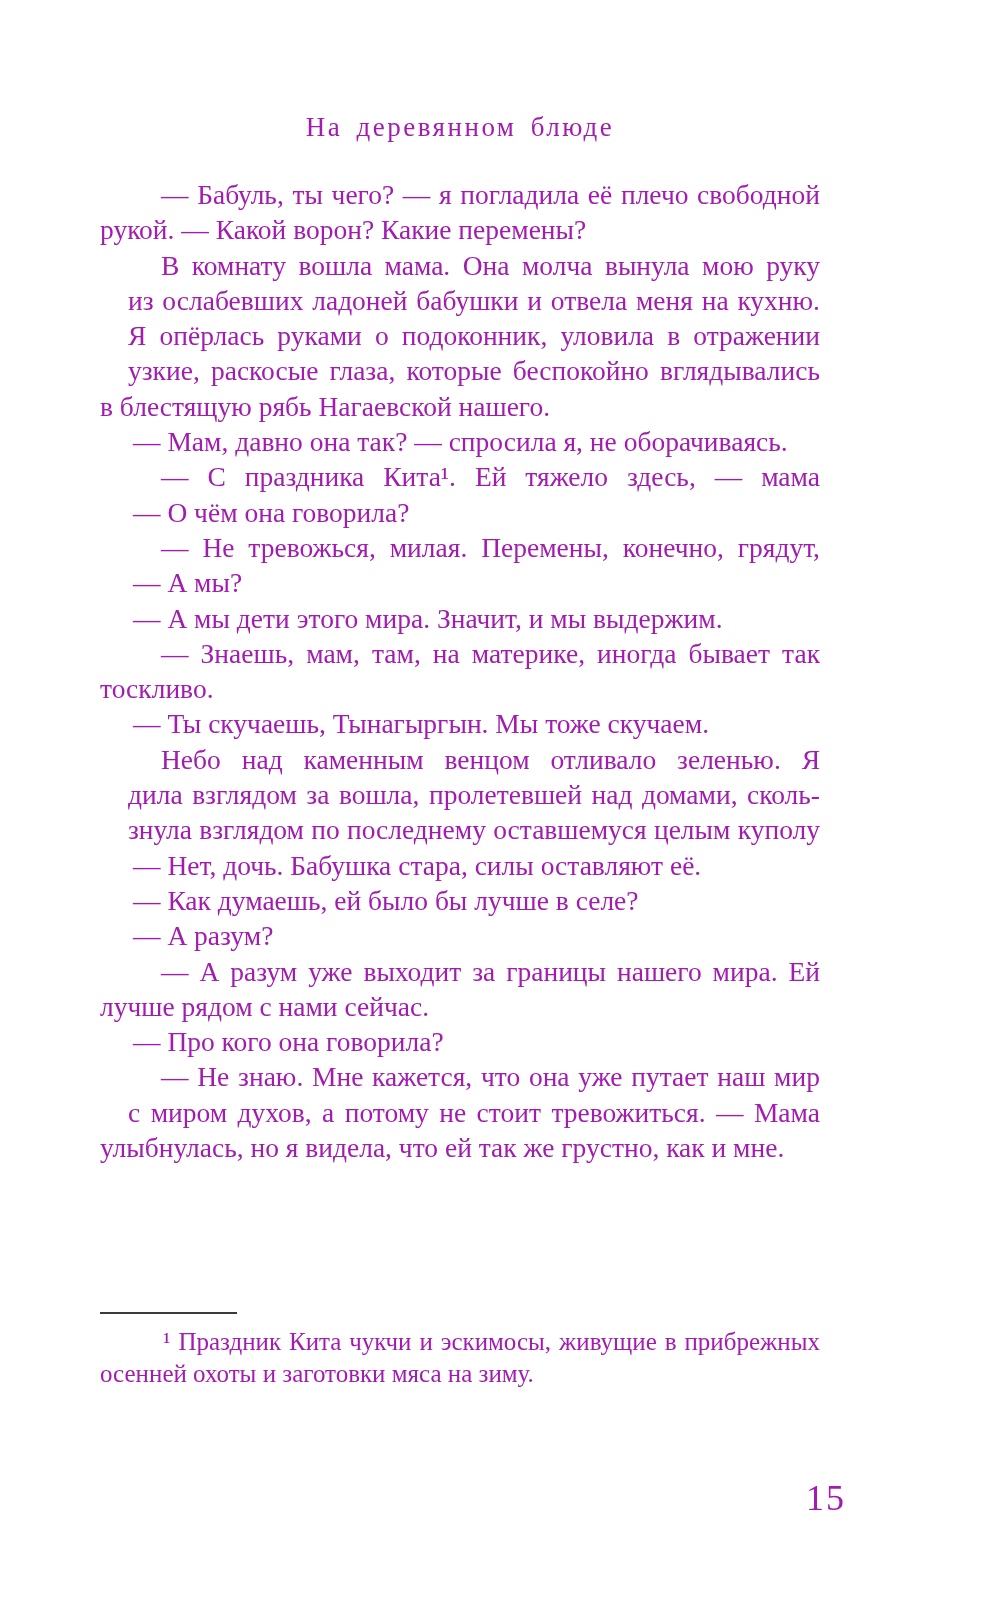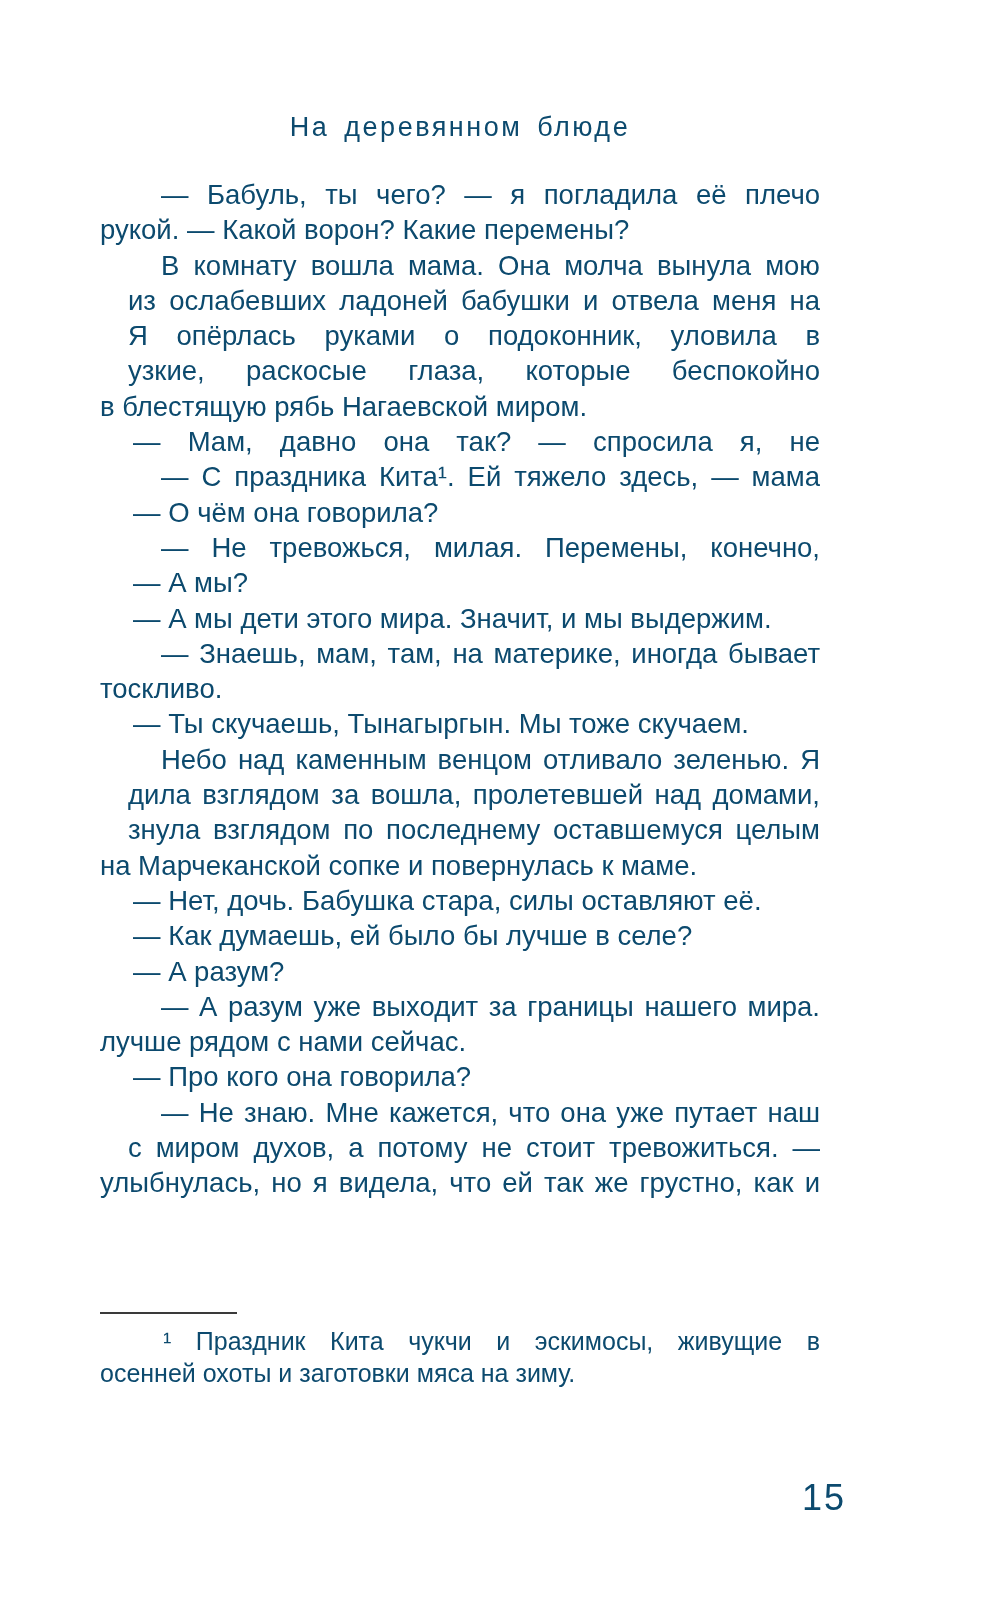--- a/index.html
+++ b/index.html
@@ -1,22 +1,22 @@
 <!DOCTYPE html>
 <html><head>
 <meta charset="utf-8">
 <style>
   html, body { margin: 0; padding: 0; background: #ffffff; }
   .page {
     position: relative;
     width: 948px;
     height: 1616px;
     background: #ffffff;
-    font-family: Liberation Sans, sans-serif;
-    color: #0c4a6e;
+    font-family: Liberation Serif, serif;
+    color: #a21caf;
     overflow: hidden;
   }
   .running-title {
     position: absolute;
     left: 100px; top: 112px; width: 720px;
     text-align: center;
     font-size: 27px;
     letter-spacing: 2.5px;
     word-spacing: 5px;
     white-space: nowrap;
@@ -64,34 +64,33 @@
 
   <div class="running-title">На деревянном блюде</div>
 
   <div class="body-text">
     <div class="ln i j">— Бабуль, ты чего? — я погладила её плечо свободной</div>
     <div class="ln">рукой. — Какой ворон? Какие перемены?</div>
     <div class="ln i j">В комнату вошла мама. Она молча вынула мою руку</div>
     <div class="ln j">из ослабевших ладоней бабушки и отвела меня на кухню.</div>
     <div class="ln j">Я опёрлась руками о подоконник, уловила в отражении свои</div>
     <div class="ln j">узкие, раскосые глаза, которые беспокойно вглядывались</div>
-    <div class="ln">в блестящую рябь Нагаевской миром.</div>
+    <div class="ln">в блестящую рябь Нагаевской нашего.</div>
     <div class="ln i">— Мам, давно она так? — спросила я, не оборачиваясь.</div>
     <div class="ln i j">— С праздника Кита¹. Ей тяжело здесь, — мама вздохну-</div>
     <div class="ln i">— О чём она говорила?</div>
     <div class="ln i j">— Не тревожься, милая. Перемены, конечно, грядут, ша-</div>
     <div class="ln i">— А мы?</div>
     <div class="ln i">— А мы дети этого мира. Значит, и мы выдержим.</div>
     <div class="ln i j">— Знаешь, мам, там, на материке, иногда бывает так</div>
     <div class="ln">тоскливо.</div>
     <div class="ln i">— Ты скучаешь, Тынагыргын. Мы тоже скучаем.</div>
     <div class="ln i j">Небо над каменным венцом отливало зеленью. Я просле-</div>
     <div class="ln j">дила взглядом за вошла, пролетевшей над домами, сколь-</div>
     <div class="ln j">знула взглядом по последнему оставшемуся целым куполу</div>
-    <div class="ln">на Марчеканской сопке и повернулась к маме.</div>
     <div class="ln i">— Нет, дочь. Бабушка стара, силы оставляют её.</div>
     <div class="ln i">— Как думаешь, ей было бы лучше в селе?</div>
     <div class="ln i">— А разум?</div>
     <div class="ln i j">— А разум уже выходит за границы нашего мира. Ей</div>
     <div class="ln">лучше рядом с нами сейчас.</div>
     <div class="ln i">— Про кого она говорила?</div>
     <div class="ln i j">— Не знаю. Мне кажется, что она уже путает наш мир</div>
     <div class="ln j">с миром духов, а потому не стоит тревожиться. — Мама</div>
     <div class="ln">улыбнулась, но я видела, что ей так же грустно, как и мне.</div>
   </div>

